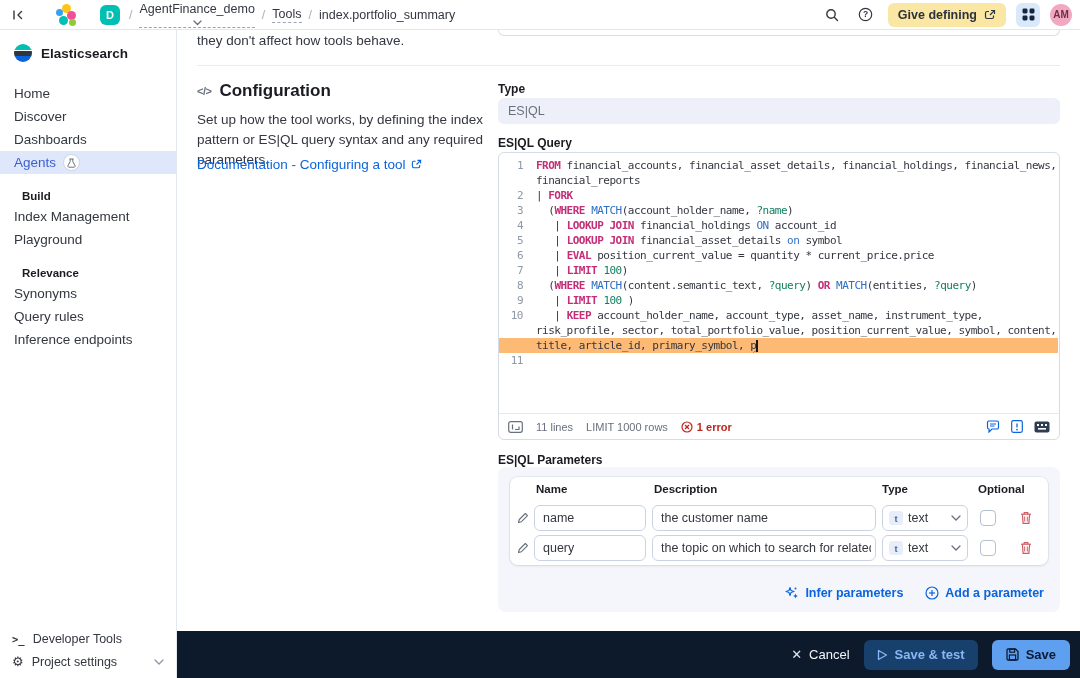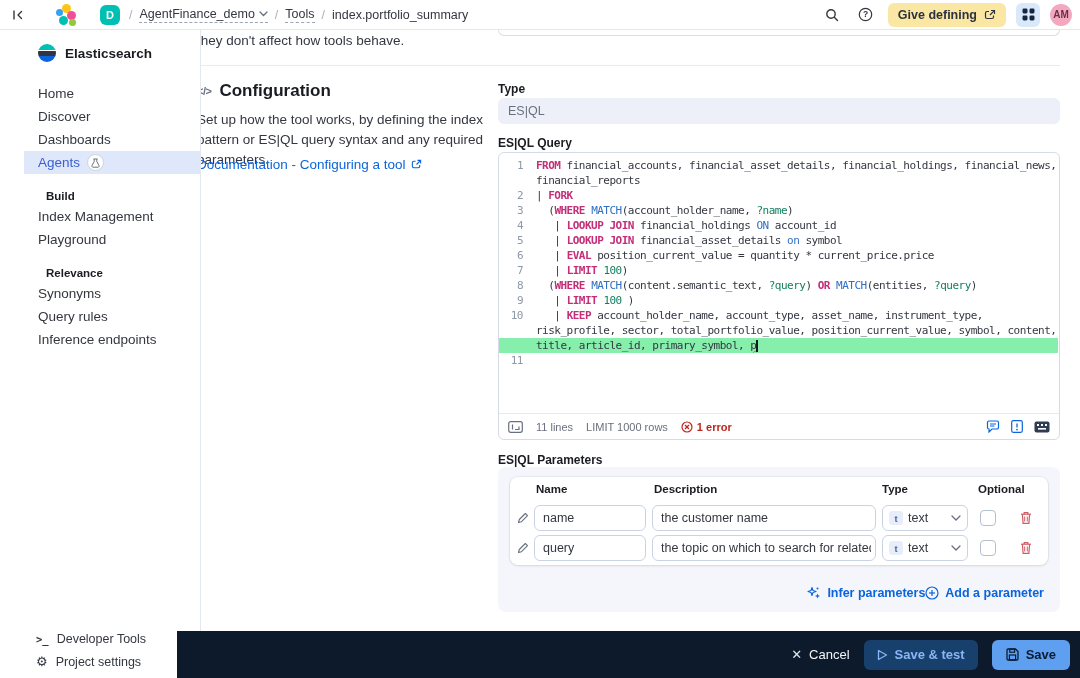--- a/index.html
+++ b/index.html
@@ -11,30 +11,30 @@
   .header { position:absolute; top:0; left:0; right:0; height:30px; background:#fff;
             border-bottom:1px solid #e3e7ee; display:flex; align-items:center; padding:0 8px 0 6px; z-index:5; }
   .hdr-left { display:flex; align-items:center; gap:9px; flex:1; }
   .icon-btn { display:flex; align-items:center; justify-content:center; width:24px; height:24px; border-radius:6px; cursor:pointer; }
   .elastic-logo { position:relative; width:22px; height:22px; }
   .elastic-logo i { position:absolute; border-radius:50%; }
   .proj-badge { width:20px; height:20px; border-radius:6px; background:#00bfb3; color:#fff;
                 font-size:11px; font-weight:700; display:flex; align-items:center; justify-content:center; }
   .crumbs { display:flex; align-items:center; gap:7px; font-size:12.5px; color:#343741; }
   .crumb-sep { color:#aab2c0; }
-  .crumb-link { border-bottom:1px dashed #9aa4b5; padding-bottom:1px; cursor:pointer; display:inline-flex; align-items:center; gap:4px; }
+  .crumb-link { border-bottom:1px dashed #9aa4b5; padding-bottom:1px; cursor:pointer; display:inline-flex; align-items:center; gap:4px;flex-direction:column; }
   .hdr-right { display:flex; align-items:center; gap:10px; }
   .feedback-btn { height:24px; padding:0 10px; background:#fbe7a4; border-radius:6px; display:flex; align-items:center; gap:7px;
                   font-size:12.5px; font-weight:600; color:#2c333d; cursor:pointer; }
   .grid-btn { width:24px; height:24px; border-radius:6px; background:#d9e8fa; display:flex; align-items:center; justify-content:center; cursor:pointer; }
   .avatar { width:22px; height:22px; border-radius:50%; background:#f3a8c0; color:#69304a; font-size:10px; font-weight:700;
             display:flex; align-items:center; justify-content:center; cursor:pointer; }
 
   
-  .sidebar { position:absolute; top:30px; left:0; width:177px; bottom:0; background:#fff; border-right:1px solid #e3e7ee; z-index:4;margin-left:24px; }
+  .sidebar { position:absolute; top:30px; left:0; width:177px; bottom:0; background:#fff; border-right:1px solid #e3e7ee; z-index:4; }
   .side-logo { display:flex; align-items:center; gap:9px; padding:14px 14px 4px 14px; }
   .es-mark { width:18px; height:18px; border-radius:50%; overflow:hidden; position:relative; }
   .es-mark i { position:absolute; left:0; right:0; }
   .side-title { font-size:13.5px; font-weight:700; color:#1a1c21; }
   .nav { margin-top:16px; }
   .nav-item { height:23px; display:flex; align-items:center; gap:7px; padding-left:14px; font-size:13.5px; color:#33373f; cursor:pointer; }
   .nav-item.selected { background:#dfe7fb; color:#3b5fd0; }
   .tp-badge { width:17px; height:17px; border-radius:50%; background:#fff; border:1px solid #ccd3df;
               display:flex; align-items:center; justify-content:center; }
   .nav-sec { margin-top:13px; padding-left:22px; height:18px; font-size:11.5px; font-weight:700; color:#1a1c21; display:flex; align-items:center; }
@@ -62,21 +62,21 @@
   .lbl-type { position:absolute; left:321px; top:52px; }
   .type-input { position:absolute; left:321px; top:68px; width:562px; height:26px; background:#edf0f8; border:none;
                 border-radius:6px; padding:0 10px; font-size:12.5px; color:#69707d; font-family:"Liberation Sans", sans-serif; }
   .lbl-query { position:absolute; left:321px; top:106px; }
 
   .editor { position:absolute; left:321px; top:122px; width:562px; height:288px; border:1px solid #d6dce7;
             border-radius:6px; background:#fff; }
   .code-area { position:absolute; top:5px; left:0; right:1px; bottom:27px; overflow:hidden; cursor:text; }
   .code-row { display:flex; height:15px; font-family:"DejaVu Sans Mono", monospace; font-size:11px; letter-spacing:-0.5px;
               line-height:15px; white-space:pre; }
-  .code-row.current { background:#86efac; }
+  .code-row.current { background:#fdba74; }
   .gutter { width:24px; flex:0 0 24px; text-align:right; color:#8e98a8; padding-right:0; }
   .code-text { padding-left:13px; color:#343741; }
   .tok-k { color:#c42d78; font-weight:700; }
   .tok-f { color:#2f6fc4; }
   .tok-p { color:#0f7e5e; }
   .tok-n { color:#0f7e5e; }
   .tok-d { color:#343741; }
   .tok-e { color:#343741; text-decoration:underline; text-decoration-style:wavy; text-decoration-color:#d6604d; text-decoration-thickness:1px; }
   .cursor { display:inline-block; width:2px; height:12px; background:#16191f; vertical-align:text-bottom; }
   .ed-footer { position:absolute; left:0; right:0; bottom:0; height:26px; border-top:1px solid #e6eaf1;
@@ -97,21 +97,21 @@
   .p-input { position:absolute; height:26px; border:1px solid #c9d3e3; border-radius:6px; padding:0 8px; font-size:12.5px;
              color:#343741; font-family:"Liberation Sans", sans-serif; background:#fff; }
   .in-name { left:24px; width:112px; } .in-desc { left:142px; width:224px; padding-right:4px; }
   .p-select { position:absolute; left:372px; width:86px; height:26px; border:1px solid #c9d3e3; border-radius:6px;
               display:flex; align-items:center; gap:5px; padding:0 6px; font-size:12.5px; color:#343741; cursor:pointer; background:#fff; }
   .tok-badge { width:14px; height:14px; border-radius:3px; background:#e7eefa; color:#4a69a8; font-size:9.5px; font-weight:700;
                display:flex; align-items:center; justify-content:center; }
   .sel-chev { margin-left:auto; display:flex; }
   .p-check { position:absolute; left:470px; top:5px; width:16px; height:16px; border:1px solid #b4bfd0; border-radius:4px; background:#fff; cursor:pointer; }
   .p-trash { position:absolute; left:510px; top:6px; cursor:pointer; display:flex; }
-  .param-btns { position:absolute; right:16px; bottom:12px; display:flex; align-items:center; }
+  .param-btns { position:absolute; right:16px; bottom:12px; display:flex; align-items:center; gap:22px; }
   .ghost-btn { display:flex; align-items:center; gap:6px; font-size:12.5px; font-weight:600; color:#0b64dd; cursor:pointer; }
 
   
   .action-bar { position:absolute; left:177px; right:0; bottom:0; height:47px; background:#0c1a2b;
                 display:flex; align-items:center; justify-content:flex-end; gap:14px; padding-right:10px; z-index:6; }
   .cancel-btn { display:flex; align-items:center; gap:7px; color:#f5f7fa; font-size:13px; font-weight:500; cursor:pointer; }
   .cancel-x { font-size:13px; color:#dfe5ec; }
   .savetest-btn { height:30px; padding:0 13px; border-radius:6px; background:#17416c; color:#8ab6f5; font-size:13px; font-weight:600;
                   display:flex; align-items:center; gap:7px; cursor:pointer; }
   .save-btn { height:30px; padding:0 14px; border-radius:6px; background:#5f9fef; color:#0a1c33; font-size:13px; font-weight:700;

